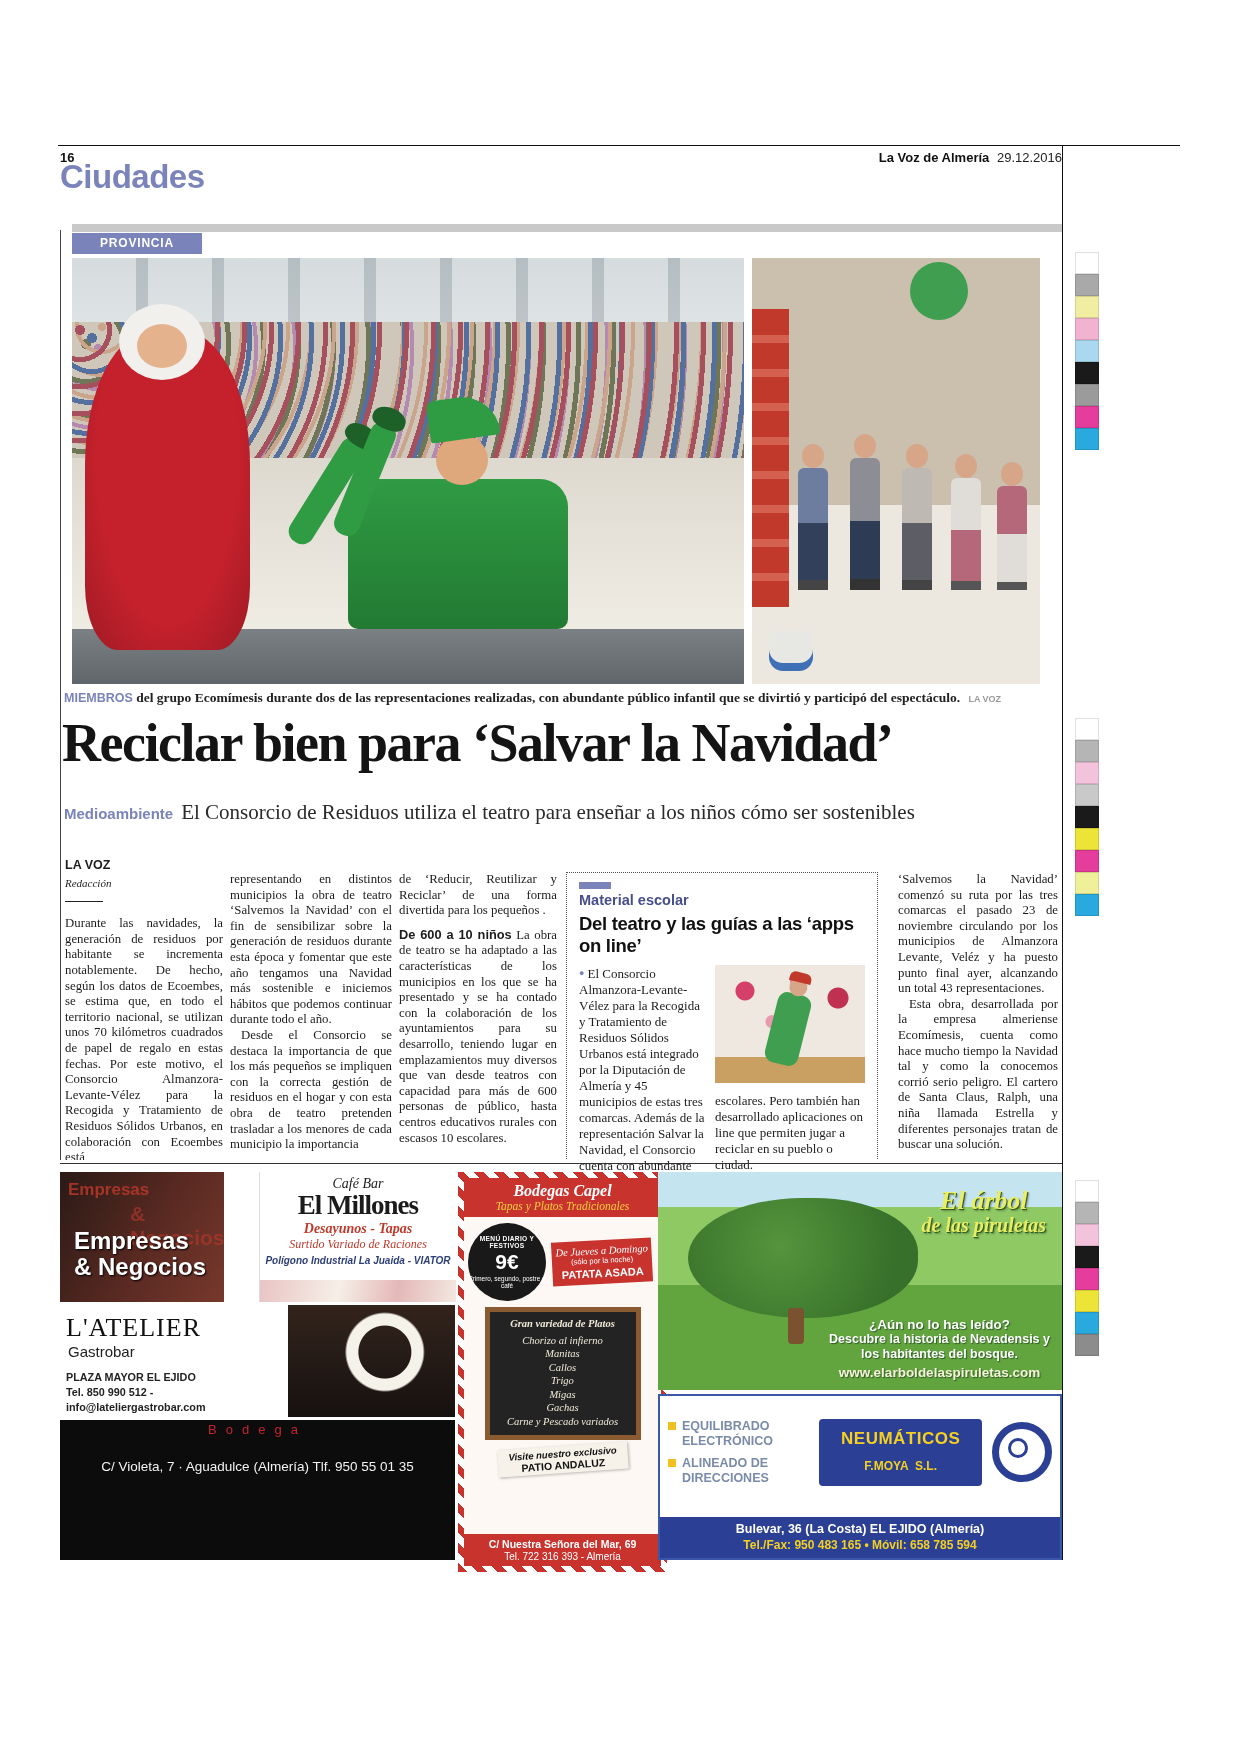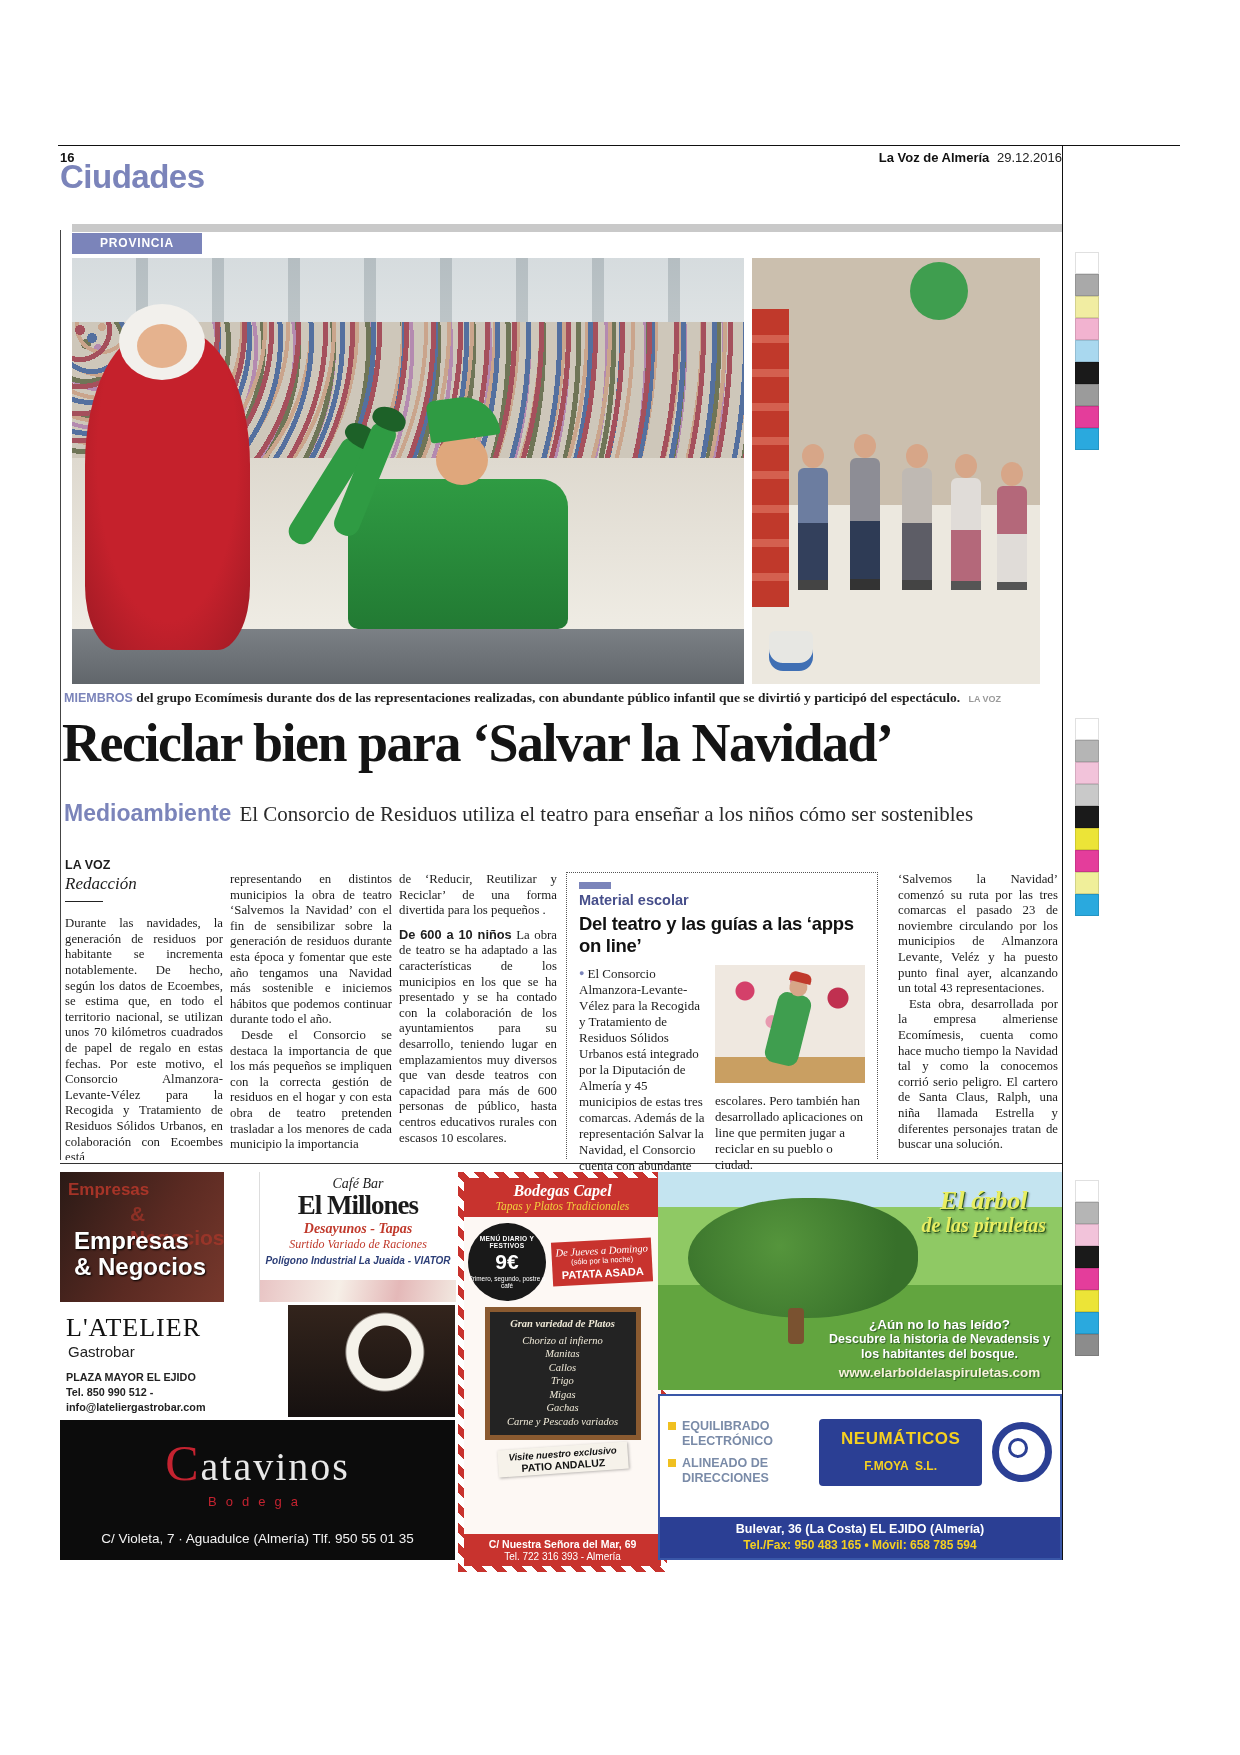--- a/index.html
+++ b/index.html
@@ -71,35 +71,35 @@
 
   
   #capt{left:64px;top:690px;width:992px;font-family:"Liberation Serif",serif;font-size:13.5px;font-weight:bold;color:#222;}
   #capt .lead{color:#7b84ba;font-family:"Liberation Sans",sans-serif;font-size:12.5px;}
   #capt .credit{font-family:"Liberation Sans",sans-serif;font-weight:bold;font-size:9px;color:#9a9a9a;margin-left:5px;}
 
   
   #headline{left:62px;top:712px;width:1000px;font-family:"Liberation Serif",serif;font-weight:bold;
             font-size:54px;letter-spacing:-1.5px;color:#141414;white-space:nowrap;}
   #subhead{left:64px;top:800px;width:1000px;font-size:21px;}
-  #subhead .lbl{color:#7b84ba;font-weight:bold;font-size:23px;margin-right:8px;}
+  #subhead .lbl{color:#7b84ba;font-weight:bold;font-size:15px;margin-right:8px;}
   #subhead .txt{font-family:"Liberation Serif",serif;color:#2a2a2a;}
 
   
   #leftColRule{left:60px;top:230px;width:0;height:930px;border-left:1px solid #444;}
   .bodycol{font-family:"Liberation Serif",serif;font-size:12.8px;line-height:15.6px;text-align:justify;
            color:#1c1c1c;overflow:hidden;}
   .bodycol p{margin:0;}
   .bodycol p + p{text-indent:11px;}
   #col1{left:65px;top:858px;width:158px;height:302px;}
   #col2{left:230px;top:872px;width:162px;height:288px;}
   #col3{left:399px;top:872px;width:158px;height:288px;}
   #col5{left:898px;top:872px;width:160px;height:288px;}
   .byline-name{font-family:"Liberation Sans",sans-serif;font-weight:bold;font-size:12.5px;}
-  .byline-role{font-style:italic;font-size:17px;margin-top:2px;}
+  .byline-role{font-style:italic;font-size:11px;margin-top:2px;}
   .byline-rule{width:38px;border-top:1.2px solid #222;margin:10px 0 14px 0;}
   .runin{font-family:"Liberation Sans",sans-serif;font-weight:bold;font-size:12.8px;}
   .pgap{height:8px;}
 
   
   #box{left:566px;top:872px;width:310px;height:286px;border-top:1.5px dotted #555;
        border-left:1.5px dotted #555;border-right:1.5px dotted #555;background:#fff;}
   .box-bar{width:32px;height:7px;background:#7b84ba;margin:9px 0 3px 12px;}
   .box-kicker{margin:0 12px;font-weight:bold;font-size:14.5px;color:#474f8b;}
   .box-title{margin:5px 12px 8px 12px;font-weight:bold;font-size:18.5px;color:#111;letter-spacing:-.3px;}
@@ -363,21 +363,20 @@
       <div class="ate-name">L'ATELIER</div>
       <div class="ate-type">Gastrobar</div>
       <div class="ate-line">PLAZA MAYOR EL EJIDO</div>
       <div class="ate-line">Tel. 850 990 512 - info@lateliergastrobar.com</div>
       <div class="ate-line">Avda. Bulevar de El Ejido, 301 - El Ejido (Almería)</div>
     </div>
     <div class="ate-photo"></div>
   </div>
 
   <div id="adCatavinos" class="abs ad">
-    <div class="cat-name catavinos-name">Catavinos</div>
     <div class="cat-sub">Bodega</div>
     <div class="cat-addr">C/ Violeta, 7 · Aguadulce (Almería) Tlf. 950 55 01 35</div>
   </div>
 
   <div id="adCapel" class="abs ad">
     <div class="cap-head">
       <div class="cap-name">Bodegas Capel</div>
       <div class="cap-tag">Tapas y Platos Tradicionales</div>
     </div>
     <div class="cap-row">

